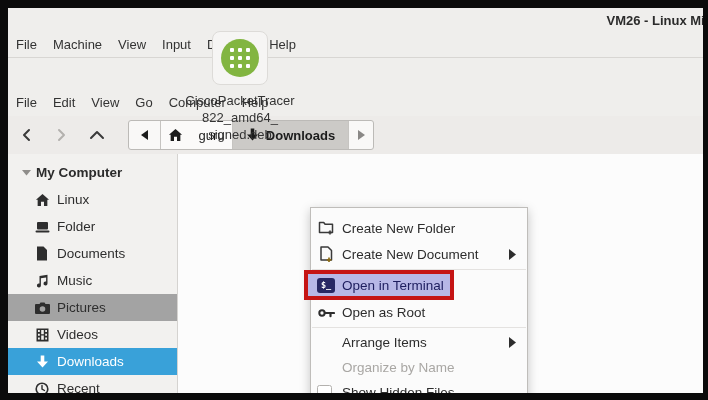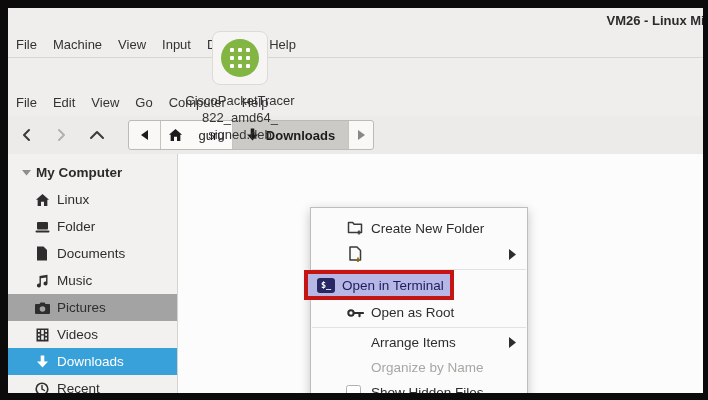--- a/index.html
+++ b/index.html
@@ -46,21 +46,21 @@
 
   
   .filetile{position:absolute;left:172px;top:23px;width:120px;text-align:center;}
   .debicon{width:56px;height:54px;margin:0 auto;background:#f6f5f4;border:1px solid #dddbd8;border-radius:8px;display:flex;align-items:center;justify-content:center;box-sizing:border-box;}
   .debcircle{width:38px;height:38px;border-radius:50%;background:#82b541;display:grid;grid-template-columns:repeat(3,4px);grid-template-rows:repeat(3,4px);gap:4px;align-content:center;justify-content:center;}
   .debcircle i{background:#fff;border-radius:1px;}
   .filename{margin-top:7px;font-size:13px;line-height:17px;color:#333;}
 
   
   .menu{position:absolute;left:302px;top:199px;width:218px;height:220px;background:#fbfbfb;border:1px solid #bfbdba;box-shadow:0 3px 10px rgba(0,0,0,.22);box-sizing:border-box;padding-top:7px;z-index:5;}
-  .mi{display:flex;align-items:center;height:26px;padding-left:6px;color:#2d2d2d;font-size:13.5px;margin-left:29px;}
+  .mi{display:flex;align-items:center;height:26px;padding-left:6px;color:#2d2d2d;font-size:13.5px;}
   .mi .mic{width:18px;height:16px;margin-right:7px;display:flex;align-items:center;justify-content:center;flex:none;}
   .mi .sub{margin-left:auto;margin-right:11px;display:flex;align-items:center;}
   .mi.disabled{color:#a9a7a4;}
   .msep{height:1px;background:#e4e2e0;margin:2px 1px;}
   .mi.short{height:25px;}
   .mi.annotated{position:relative;margin-left:-7px;margin-top:-2px;width:150px;height:30px;box-sizing:border-box;border:4px solid #c51414;background:#b7b7e6;padding-left:9px;color:#1d1d5e;}
   .termicon{width:18px;height:15px;background:#272763;border-radius:3px;color:#fff;font-family:"DejaVu Sans Mono",monospace;font-size:8.5px;font-weight:bold;line-height:14px;text-align:center;letter-spacing:0;}
   .checkbox{width:15px;height:15px;background:#fff;border:1px solid #b3b1ae;border-radius:2.5px;box-sizing:border-box;margin-left:-3px;}
 </style>
 </head>
@@ -247,20 +247,21 @@
       </span>
       <span>Create New Folder</span>
     </div>
     <div class="mi">
       <span class="mic">
         <svg width="14" height="17" viewBox="0 0 14 17">
               <path d="M2 1 h7 l3.5 3.5 V14 H2 Z" fill="none" stroke="#3a3a3a" stroke-width="1.5" stroke-linejoin="round"></path>
               <path d="M10 11.5 v4.5 M7.8 13.8 h4.5" stroke="#8a6a14" stroke-width="1.7"></path>
             </svg>
       </span>
+      <span>Create New Document</span>
       <span class="sub">
             <svg width="7" height="11" viewBox="0 0 7 11">
               <polygon points="0,0 0,11 7,5.5" fill="#2d2d2d"></polygon>
             </svg>
           </span>
     </div>
     <div class="msep"></div>
     <div class="mi annotated">
       <span class="mic">
             <span class="termicon">$_</span>

